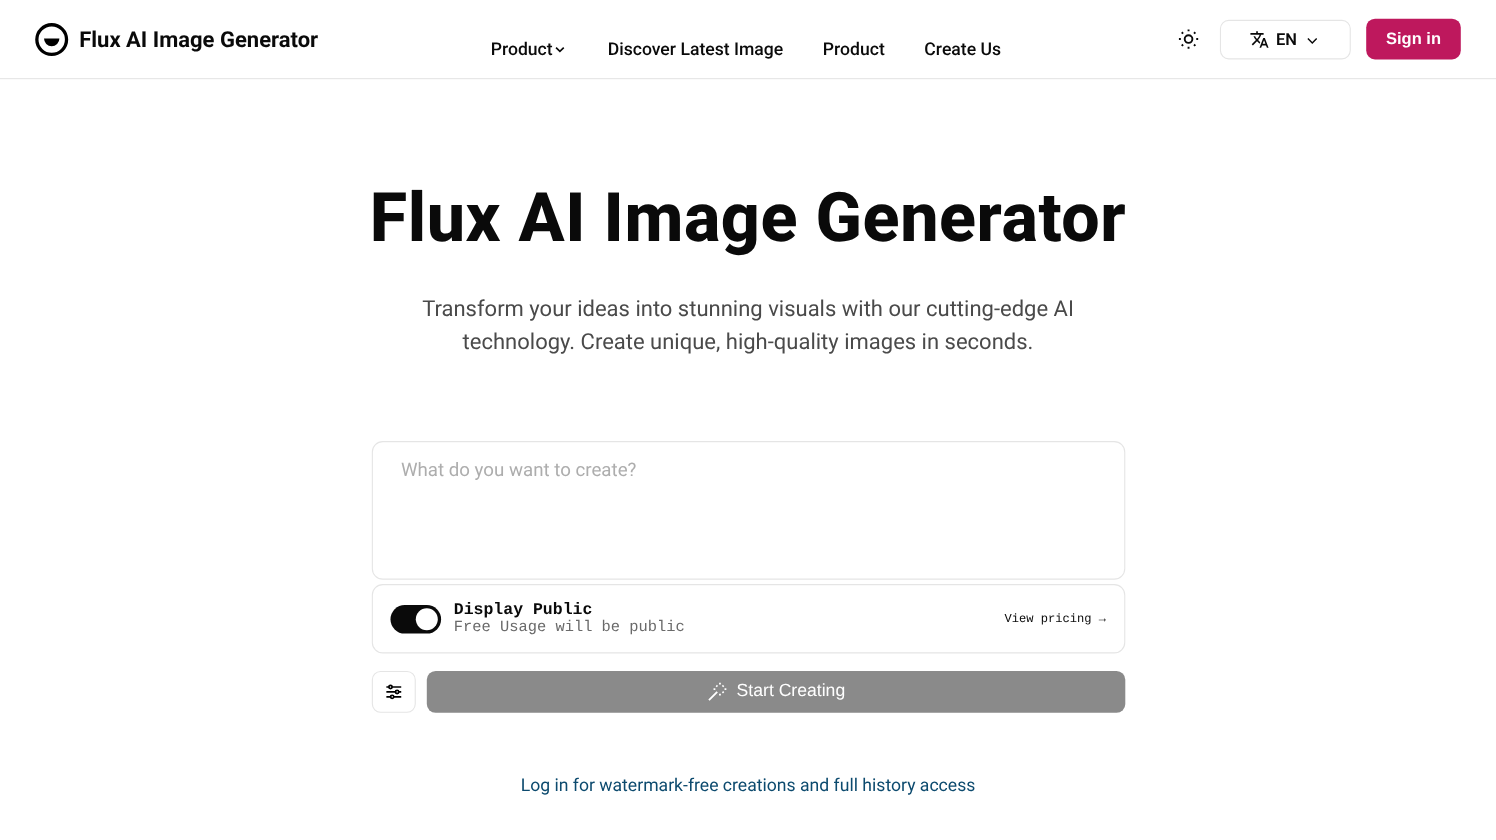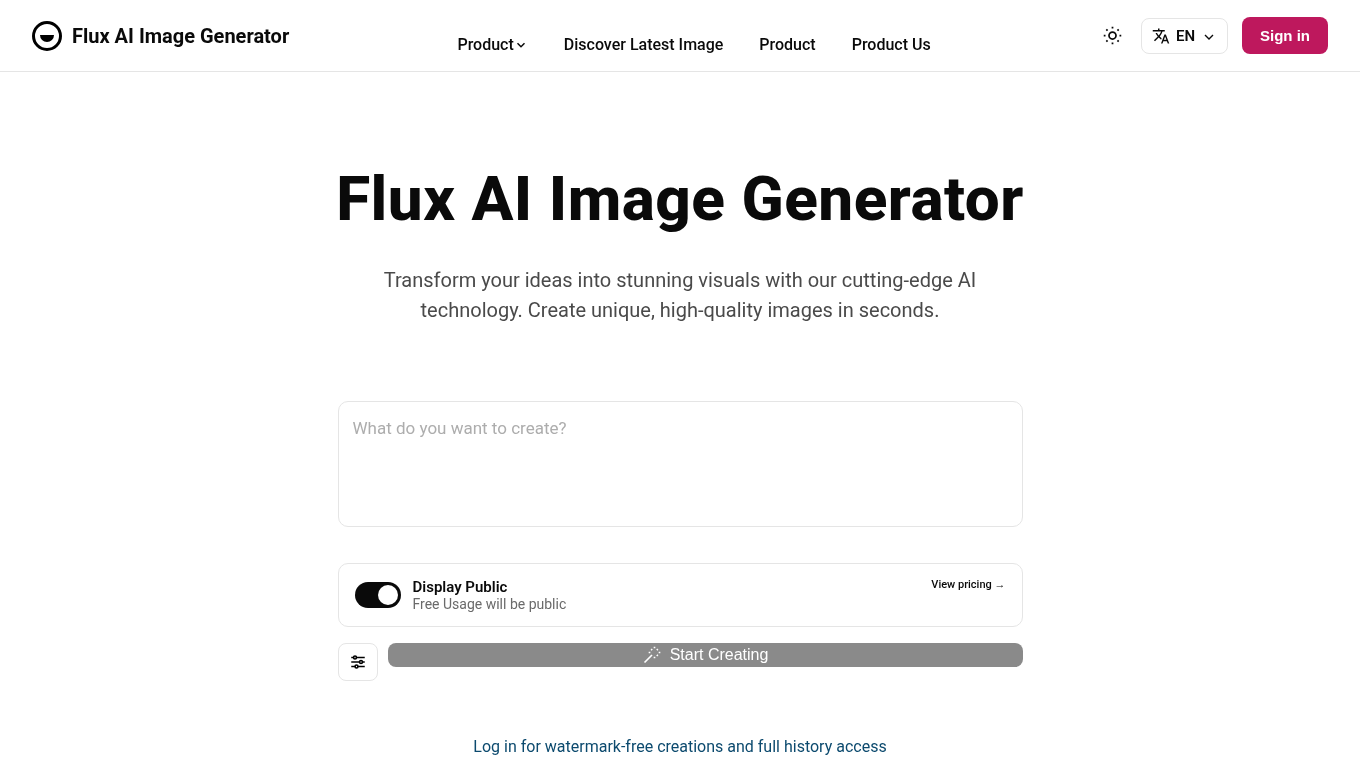--- a/index.html
+++ b/index.html
@@ -76,21 +76,21 @@
       align-items: center;
       justify-content: center;
       cursor: pointer;
     }
     .lang-btn {
       display: flex;
       align-items: flex-end;
       gap: 6px;
       border: 1px solid #e5e5e5;
       border-radius: 8px;
-      padding: 8px 10px;
+      padding: 8px 26px;
       cursor: pointer;
       font-size: 15px;
       font-weight: 600;
     }
     .signin-btn {
       background: #be185d;
       color: #fff;
       border: none;
       border-radius: 8px;
       padding: 10px 18px;
@@ -119,38 +119,39 @@
     }
     .gen-box {
       max-width: 685px;
       margin: 0 auto;
     }
     .prompt {
       width: 100%;
       min-height: 126px;
       border: 1px solid #e5e5e5;
       border-radius: 10px;
-      padding: 16px 14px;
+      padding: 16px 26px;
       font-size: 17px;
       font-family: inherit;
       resize: none;
       color: #0a0a0a;
     }
     .prompt::placeholder {
       color: #adadad;
     }
     .public-row {
       border: 1px solid #e5e5e5;
       border-radius: 10px;
       padding: 14px 16px;
-      margin-top: 32px;
-      display: flex;
-      align-items: flex-start;
+      margin-top: 0;
+      display: flex;
+      align-items: center;
       justify-content: space-between;
       text-align: left;
+      font-family: Liberation Mono, monospace;
     }
     .public-left {
       display: flex;
       align-items: center;
       gap: 12px;
     }
     .toggle {
       width: 46px;
       height: 26px;
       background: #0a0a0a;
@@ -192,21 +193,21 @@
       border: 1px solid #e5e5e5;
       border-radius: 8px;
       background: #fff;
       display: flex;
       align-items: center;
       justify-content: center;
       cursor: pointer;
     }
     .start-btn {
       flex: 1;
-      height: 24px;
+      height: 38px;
       background: #8a8a8a;
       color: #fff;
       border: none;
       border-radius: 8px;
       font-size: 16px;
       font-weight: 500;
       cursor: pointer;
       display: flex;
       align-items: center;
       justify-content: center;
@@ -228,21 +229,21 @@
   </div>
   <nav>
     <div class="nav-item">
       <span>Product</span>
       <svg width="14" height="14" viewBox="0 0 24 24" fill="none" stroke="currentColor" stroke-width="2.5">
           <path d="M6 9l6 6 6-6"></path>
         </svg>
     </div>
     <div class="nav-item">Discover Latest Image</div>
     <div class="nav-item">Product</div>
-    <div class="nav-item">Product Us</div>
+    <div class="nav-item">Create Us</div>
   </nav>
   <div class="header-right">
     <div class="theme-btn">
       <svg width="21" height="21" viewBox="0 0 24 24" fill="none" stroke="currentColor" stroke-width="2">
           <circle cx="12" cy="12" r="4"></circle>
           <path d="M12 2v2M12 20v2M4.93 4.93l1.41 1.41M17.66 17.66l1.41 1.41M2 12h2M20 12h2M4.93 19.07l1.41-1.41M17.66 6.34l1.41-1.41"></path>
         </svg>
     </div>
     <div class="lang-btn">
       <svg width="18" height="18" viewBox="0 0 24 24" fill="currentColor">

